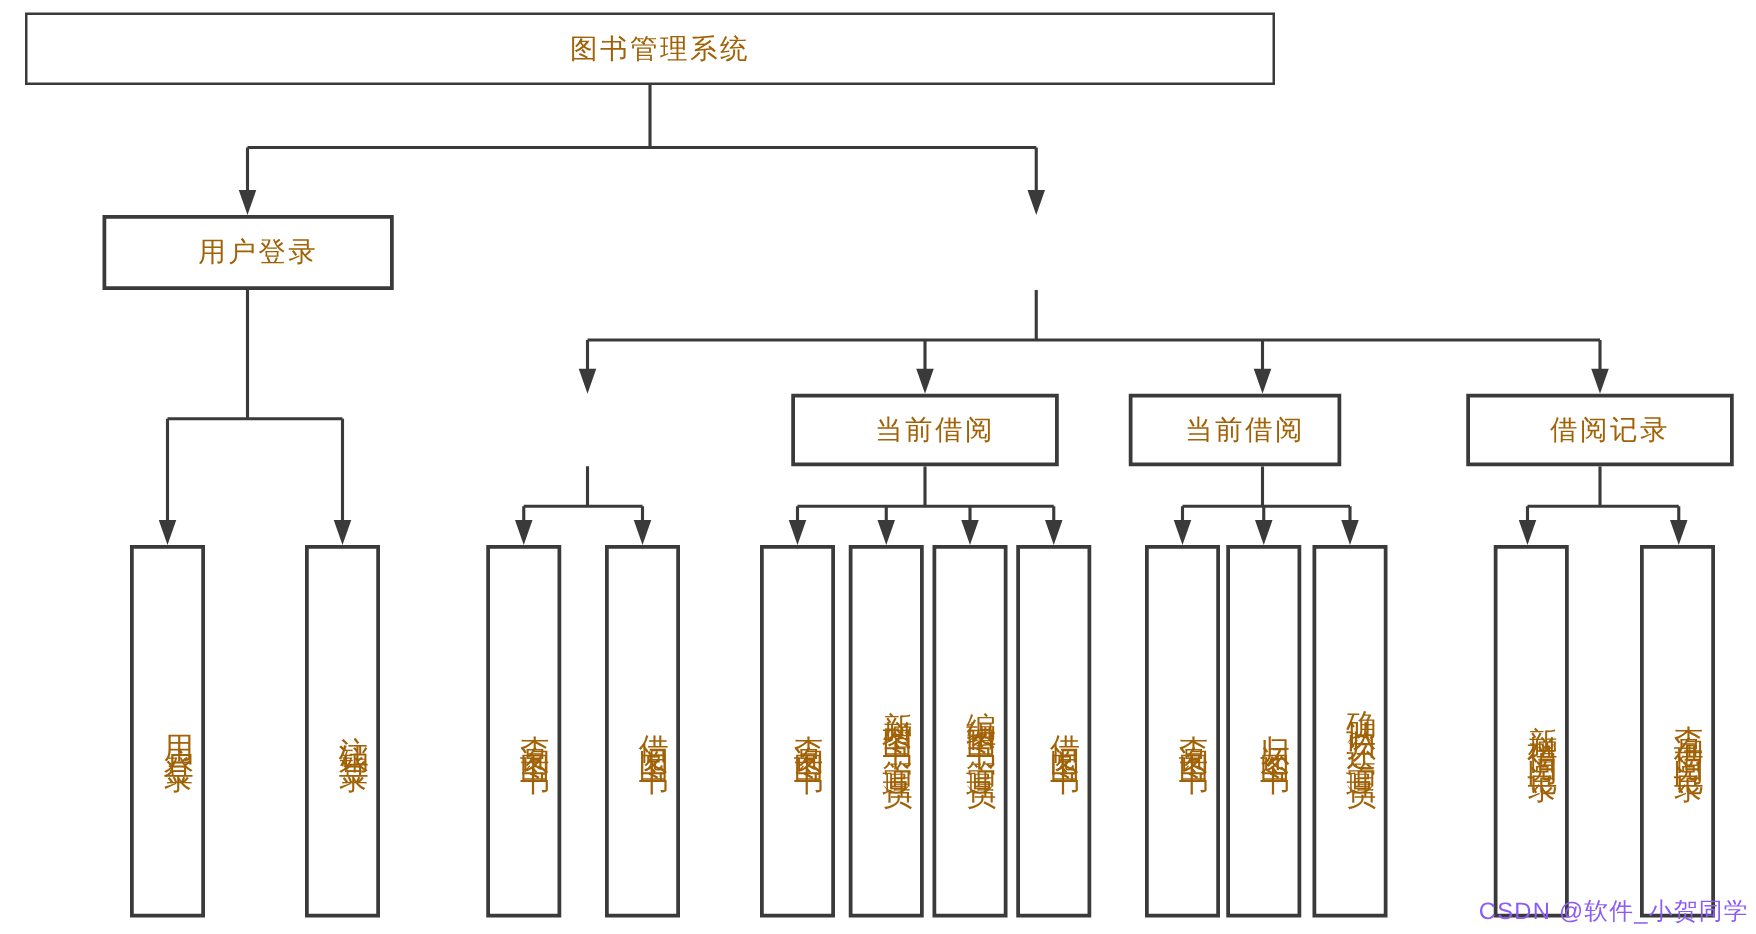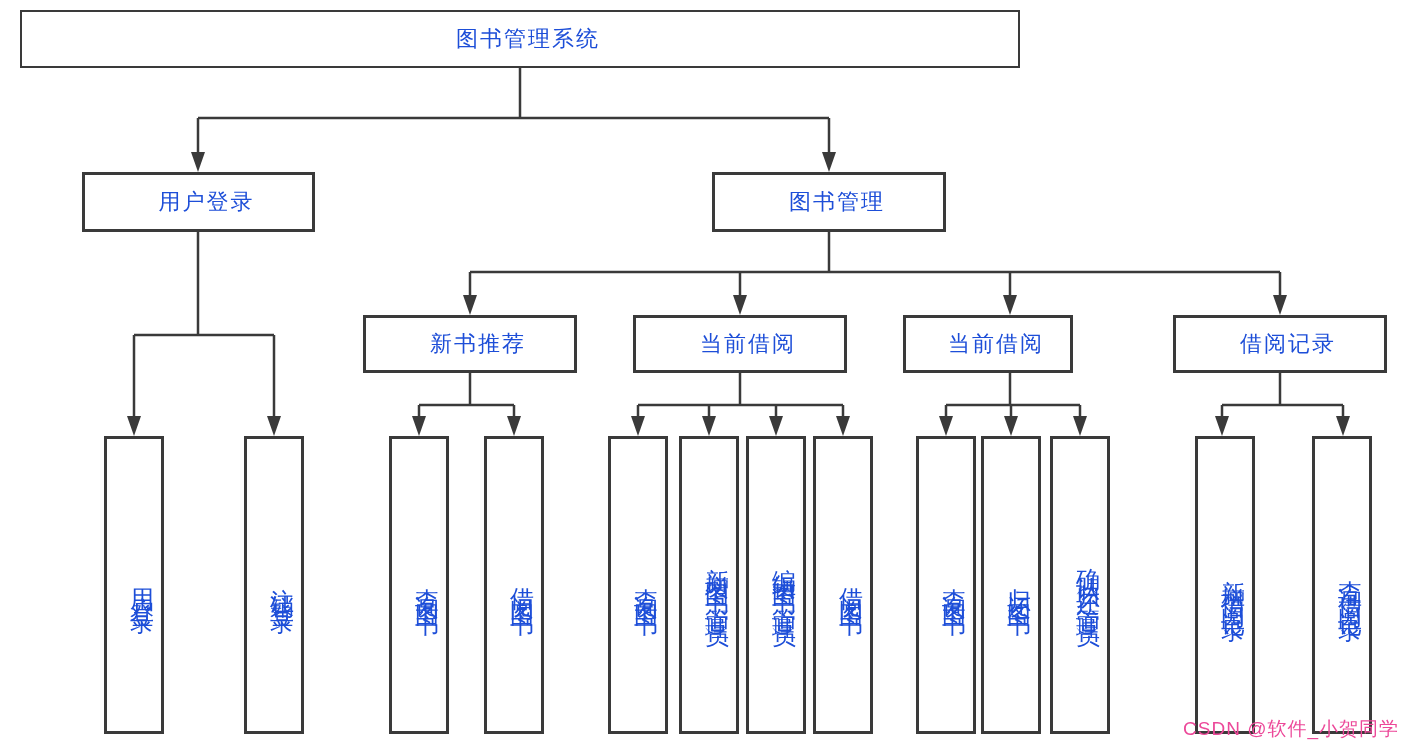--- a/index.html
+++ b/index.html
@@ -8,41 +8,41 @@
     width:1405px;height:747px;
     background:#ffffff;
     font-family:"Liberation Sans","DejaVu Sans",sans-serif;
     overflow:hidden;
   }
   #connectors{position:absolute;left:0;top:0;width:1405px;height:747px;}
   .box{
     position:absolute;
     background:#ffffff;
     border:3px solid #3a3a3a;
-    color:#1d4ed8;
+    color:#a16207;
     display:flex;align-items:center;justify-content:center;
     box-sizing:border-box;
     font-size:22px;
     letter-spacing:2px;
     text-align:center;
     white-space:nowrap;
     padding-left:16px;
   }
   .box.root{border-width:2px;font-size:22px;}
   .box.v{
     writing-mode:vertical-rl;
     font-size:24px;
     letter-spacing:8px;
     line-height:1;
     white-space:normal;
   }
   .watermark{
     position:absolute;
     right:6px;bottom:5px;
-    color:#ec4899;
+    color:#8b5cf6;
     font-size:19px;
     letter-spacing:1px;
     z-index:5;
   }
   svg line,svg path{stroke:#3a3a3a;stroke-width:2.5;fill:none;}
   svg polygon{fill:#3a3a3a;stroke:none;}
 </style>
 </head>
 <body>
 
@@ -120,23 +120,21 @@
       <line x1="1222" y1="405" x2="1222" y2="418"></line>
       <polygon points="1215,416 1229,416 1222,436"></polygon>
       <line x1="1343" y1="405" x2="1343" y2="418"></line>
       <polygon points="1336,416 1350,416 1343,436"></polygon>
     </g>
   </svg>
 
   <div class="box root" style="left:20px;top:10px;width:1000px;height:58px">图书管理系统</div>
 
   <div class="box" style="left:82px;top:172px;width:233px;height:60px">用户登录</div>
-  <div class="box" style="left:712px;top:172px;width:234px;height:60px">图书管理</div>
 
-  <div class="box" style="left:363px;top:315px;width:214px;height:58px">新书推荐</div>
   <div class="box" style="left:633px;top:315px;width:214px;height:58px">当前借阅</div>
   <div class="box" style="left:903px;top:315px;width:170px;height:58px">当前借阅</div>
   <div class="box" style="left:1173px;top:315px;width:214px;height:58px">借阅记录</div>
 
   <div class="box v" style="left:104px;top:436px;width:60px;height:298px">用户登录</div>
   <div class="box v" style="left:244px;top:436px;width:60px;height:298px">注销登录</div>
 
   <div class="box v" style="left:389px;top:436px;width:60px;height:298px">查询图书</div>
   <div class="box v" style="left:484px;top:436px;width:60px;height:298px">借阅图书</div>
 

